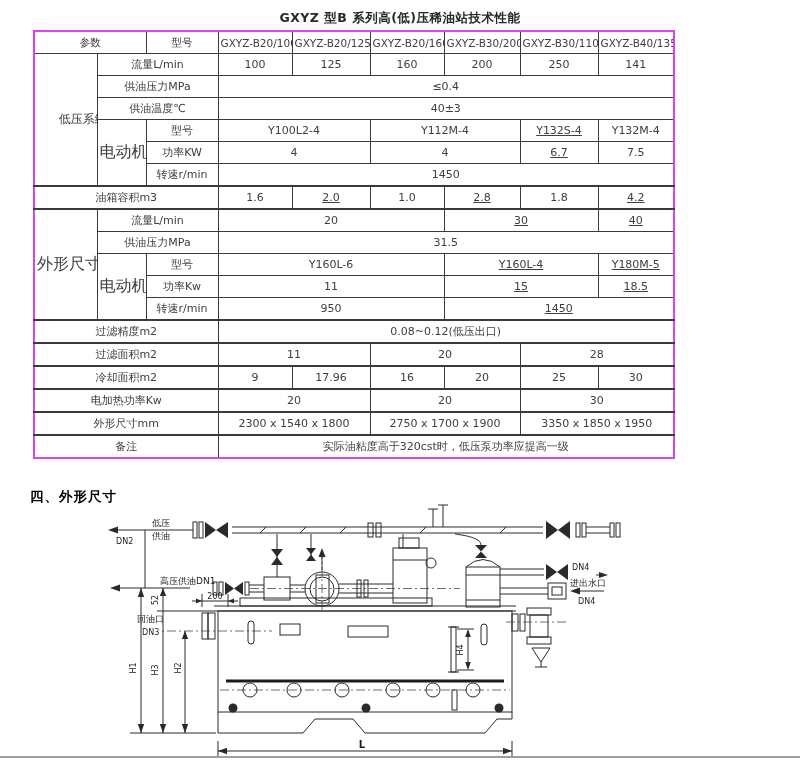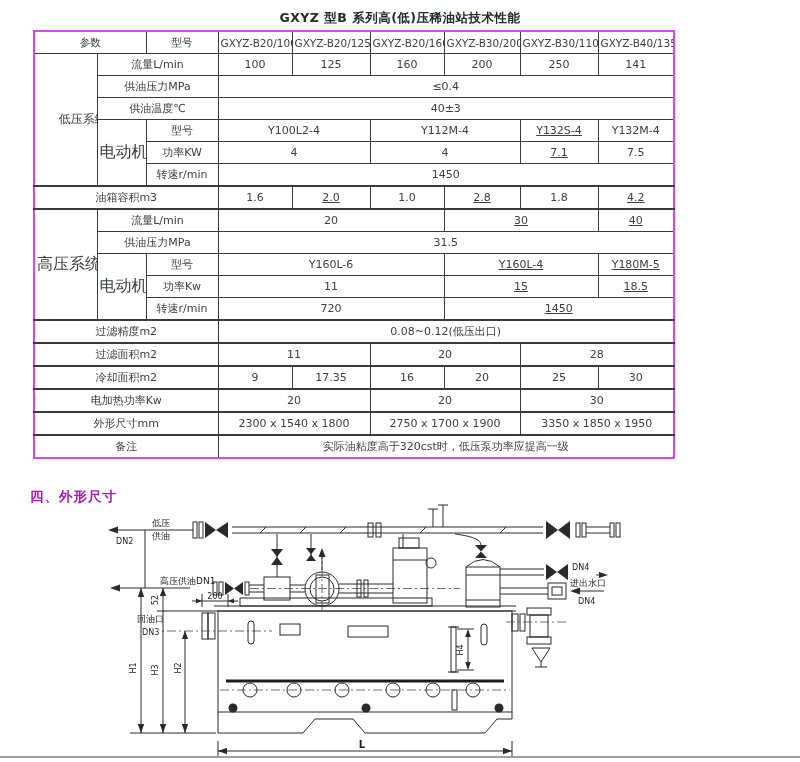--- a/index.html
+++ b/index.html
@@ -11,21 +11,21 @@
   table.spec{border-collapse:collapse;table-layout:fixed;width:640px;
              font-size:11px;color:#3b4043;border:2px solid #d946ef;}
   table.spec th,table.spec td{border:1px solid #3a3a3a;padding:0 2px;text-align:center;
              height:21px;font-weight:normal;white-space:nowrap;overflow:hidden;}
   table.spec th{font-size:10.5px;}
   td.tl{text-align:left;text-decoration:underline;}
   tr.hv td{border-top-width:2px;}
   td.vgroup div{width:14px;margin:0 auto;word-break:break-all;line-height:33px;font-size:12px;}
   td.group-h{font-size:16px;}
   #section-heading{position:absolute;left:30px;top:488px;font-size:13.5px;font-weight:bold;
-                   color:#a21caf;letter-spacing:1px;}
+                   color:#000000;letter-spacing:1px;}
   #diagram{position:absolute;left:0;top:492px;}
   .dg-line{stroke:#2a2a2a;stroke-width:1;fill:none;}
   .dg-thick{stroke:#1d1d1d;stroke-width:3;fill:none;}
   .dg-fill{fill:#2a2a2a;stroke:none;}
   .dg-dash{stroke:#4a4a4a;stroke-width:.8;fill:none;stroke-dasharray:9 3 2 3;}
   text.dg{fill:#1c1c1c;font-size:9px;font-family:"DejaVu Sans",sans-serif;}
   text.dg-s{fill:#1c1c1c;font-size:8px;font-family:"DejaVu Sans",sans-serif;}
   text.dg-b{fill:#1c1c1c;font-size:10px;font-weight:bold;font-family:"DejaVu Sans",sans-serif;}
   #bottom-rule{position:absolute;left:0;top:756px;width:800px;height:2px;background:#9aa0a3;}
 </style>
@@ -85,38 +85,38 @@
         <td>型号</td>
         <td colspan="2">Y100L2-4</td>
         <td colspan="2">Y112M-4</td>
         <td class="tl">Y132S-4</td>
         <td>Y132M-4</td>
       </tr>
       <tr>
         <td>功率KW</td>
         <td colspan="2">4</td>
         <td colspan="2">4</td>
-        <td class="tl">7.1</td>
+        <td class="tl">6.7</td>
         <td>7.5</td>
       </tr>
       <tr>
         <td>转速r/min</td>
         <td colspan="6">1450</td>
       </tr>
       <tr class="hv">
         <td colspan="3">油箱容积m3</td>
         <td>1.6</td>
         <td class="tl">2.0</td>
         <td>1.0</td>
         <td class="tl">2.8</td>
         <td>1.8</td>
         <td class="tl">4.2</td>
       </tr>
       <tr class="hv">
-        <td rowspan="5" class="group-h">高压系统</td>
+        <td rowspan="5" class="group-h">外形尺寸</td>
         <td colspan="2">流量L/min</td>
         <td colspan="3">20</td>
         <td colspan="2" class="tl">30</td>
         <td class="tl">40</td>
       </tr>
       <tr>
         <td colspan="2">供油压力MPa</td>
         <td colspan="6">31.5</td>
       </tr>
       <tr>
@@ -127,37 +127,37 @@
         <td class="tl">Y180M-5</td>
       </tr>
       <tr>
         <td>功率Kw</td>
         <td colspan="3">11</td>
         <td colspan="2" class="tl">15</td>
         <td class="tl">18.5</td>
       </tr>
       <tr>
         <td>转速r/min</td>
-        <td colspan="3">720</td>
+        <td colspan="3">950</td>
         <td colspan="3" class="tl">1450</td>
       </tr>
       <tr class="hv">
         <td colspan="3">过滤精度m2</td>
         <td colspan="6">0.08~0.12(低压出口)</td>
       </tr>
       <tr class="hv">
         <td colspan="3">过滤面积m2</td>
         <td colspan="2">11</td>
         <td colspan="2">20</td>
         <td colspan="2">28</td>
       </tr>
       <tr class="hv">
         <td colspan="3">冷却面积m2</td>
         <td>9</td>
-        <td>17.35</td>
+        <td>17.96</td>
         <td>16</td>
         <td>20</td>
         <td>25</td>
         <td>30</td>
       </tr>
       <tr class="hv">
         <td colspan="3">电加热功率Kw</td>
         <td colspan="2">20</td>
         <td colspan="2">20</td>
         <td colspan="2">30</td>

